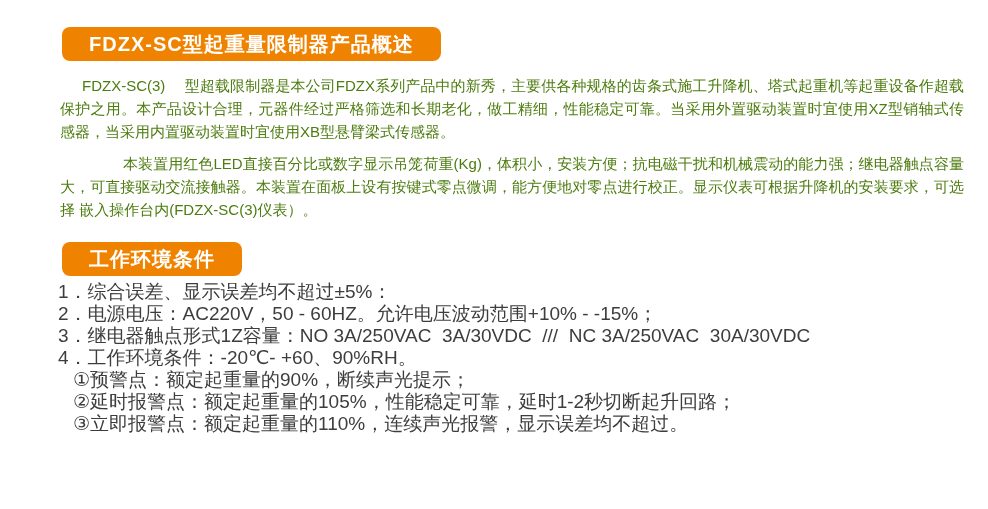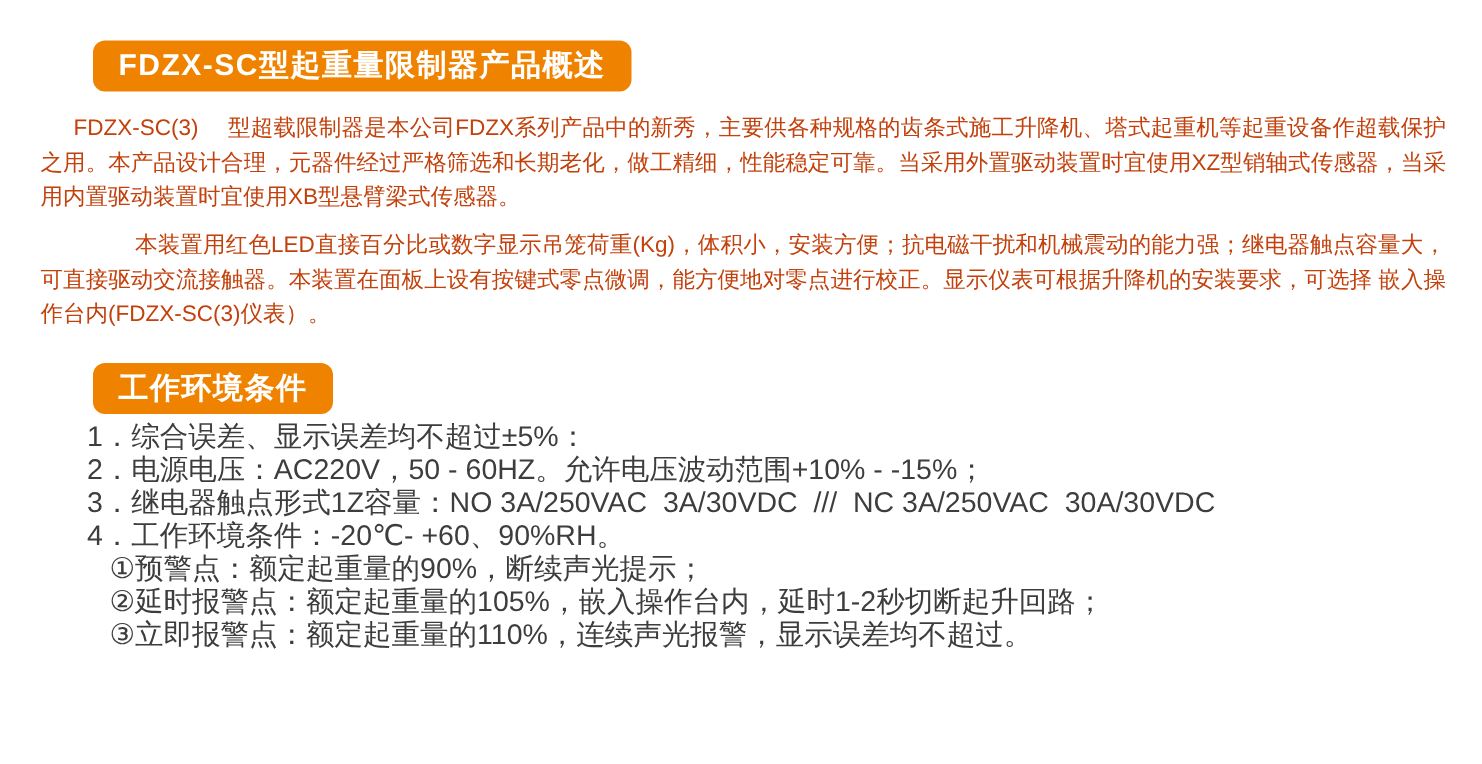--- a/index.html
+++ b/index.html
@@ -21,31 +21,31 @@
     height: 509px;
   }
   .badge {
     display: inline-block;
     margin-left: 62px;
     background: #ef8300;
     color: #ffffff;
     font-size: 20px;
     line-height: 24px;
     font-weight: bold;
-    padding: 5px 17px;
+    padding: 5px 27px;
     border-radius: 8px;
     letter-spacing: 1px;
   }
   .para {
-    margin: 13px 24px 0 27px;
+    margin: 13px 24px 0 60px;
     font-size: 15px;
     line-height: 23px;
     text-align: justify;
     text-justify: inter-ideograph;
-    color: #c2410c;
+    color: #4d7c0f;
   }
   .para.indent-sm { text-indent: 22px; }
   .para.indent-lg { text-indent: 63px; }
   .sec-features .badge { margin-top: 12px; }
   .sec-features .para { margin-top: 9px; }
   .sec-specs .badge { margin-top: 21px; }
   .spec-list {
     margin: 5px 24px 0 58px;
     font-size: 19px;
     line-height: 22px;
@@ -76,18 +76,18 @@
   <section class="sec-specs">
     <div class="badge">
       <span>工作环境条件</span>
     </div>
     <div class="spec-list">
       <div class="spec-line">1．综合误差、显示误差均不超过±5%：</div>
       <div class="spec-line">2．电源电压：AC220V，50 - 60HZ。允许电压波动范围+10% - -15%；</div>
       <div class="spec-line">3．继电器触点形式1Z容量：NO 3A/250VAC  3A/30VDC  ///  NC 3A/250VAC  30A/30VDC</div>
       <div class="spec-line">4．工作环境条件：-20℃- +60、90%RH。</div>
       <div class="spec-line sub">①预警点：额定起重量的90%，断续声光提示；</div>
-      <div class="spec-line sub">②延时报警点：额定起重量的105%，嵌入操作台内，延时1-2秒切断起升回路；</div>
+      <div class="spec-line sub">②延时报警点：额定起重量的105%，性能稳定可靠，延时1-2秒切断起升回路；</div>
       <div class="spec-line sub">③立即报警点：额定起重量的110%，连续声光报警，显示误差均不超过。</div>
     </div>
   </section>
 
 </div>
 
 </body></html>

